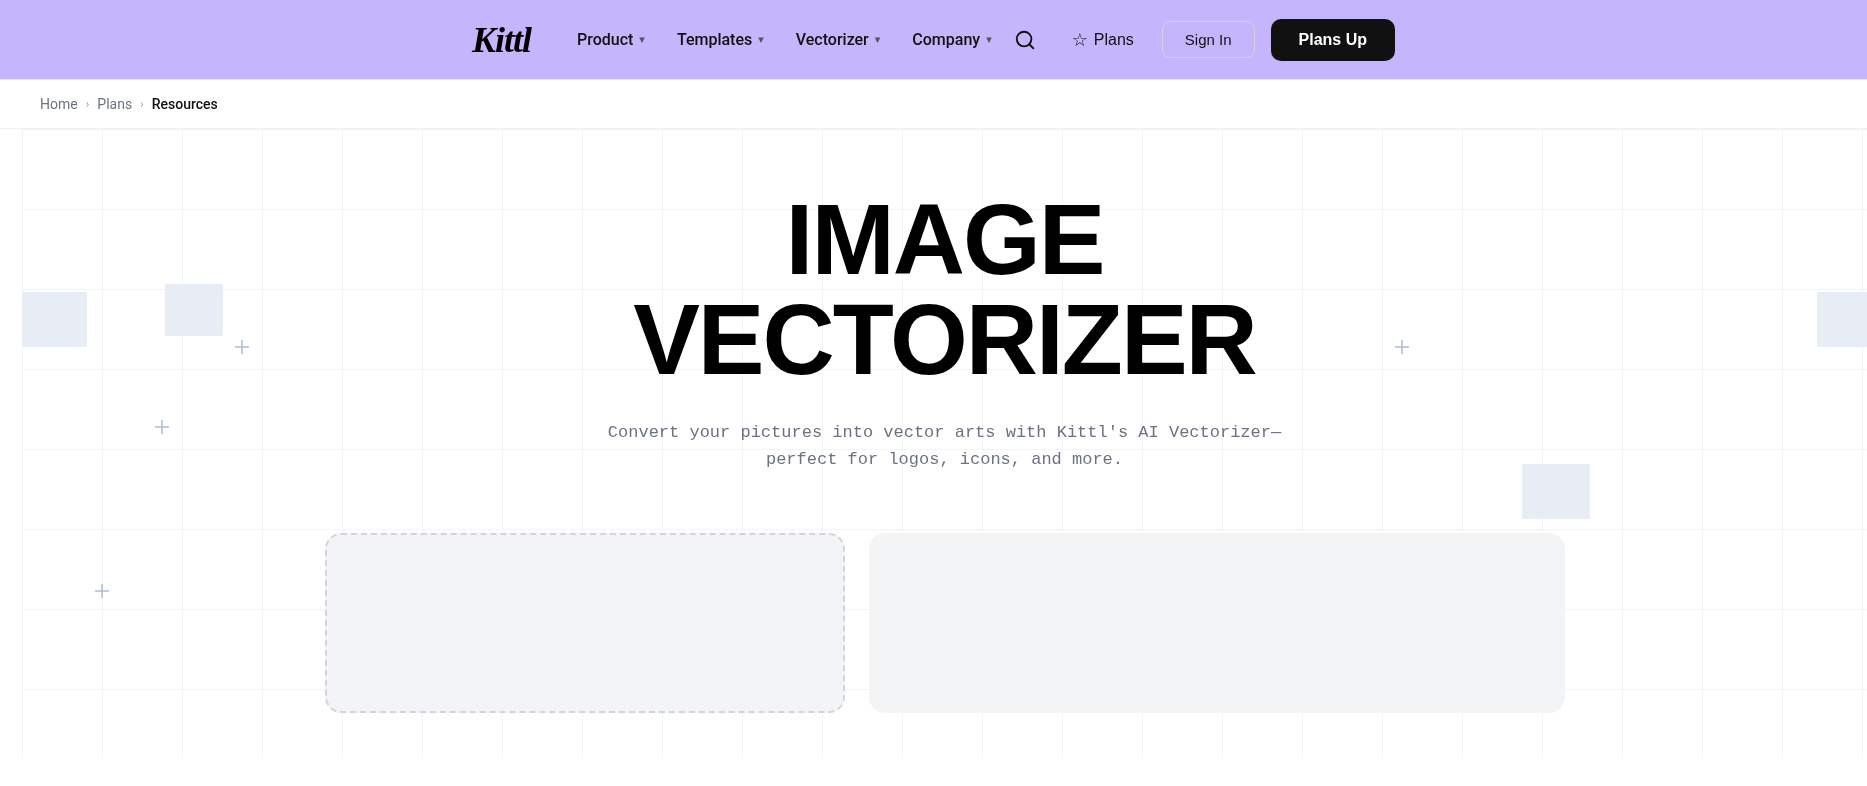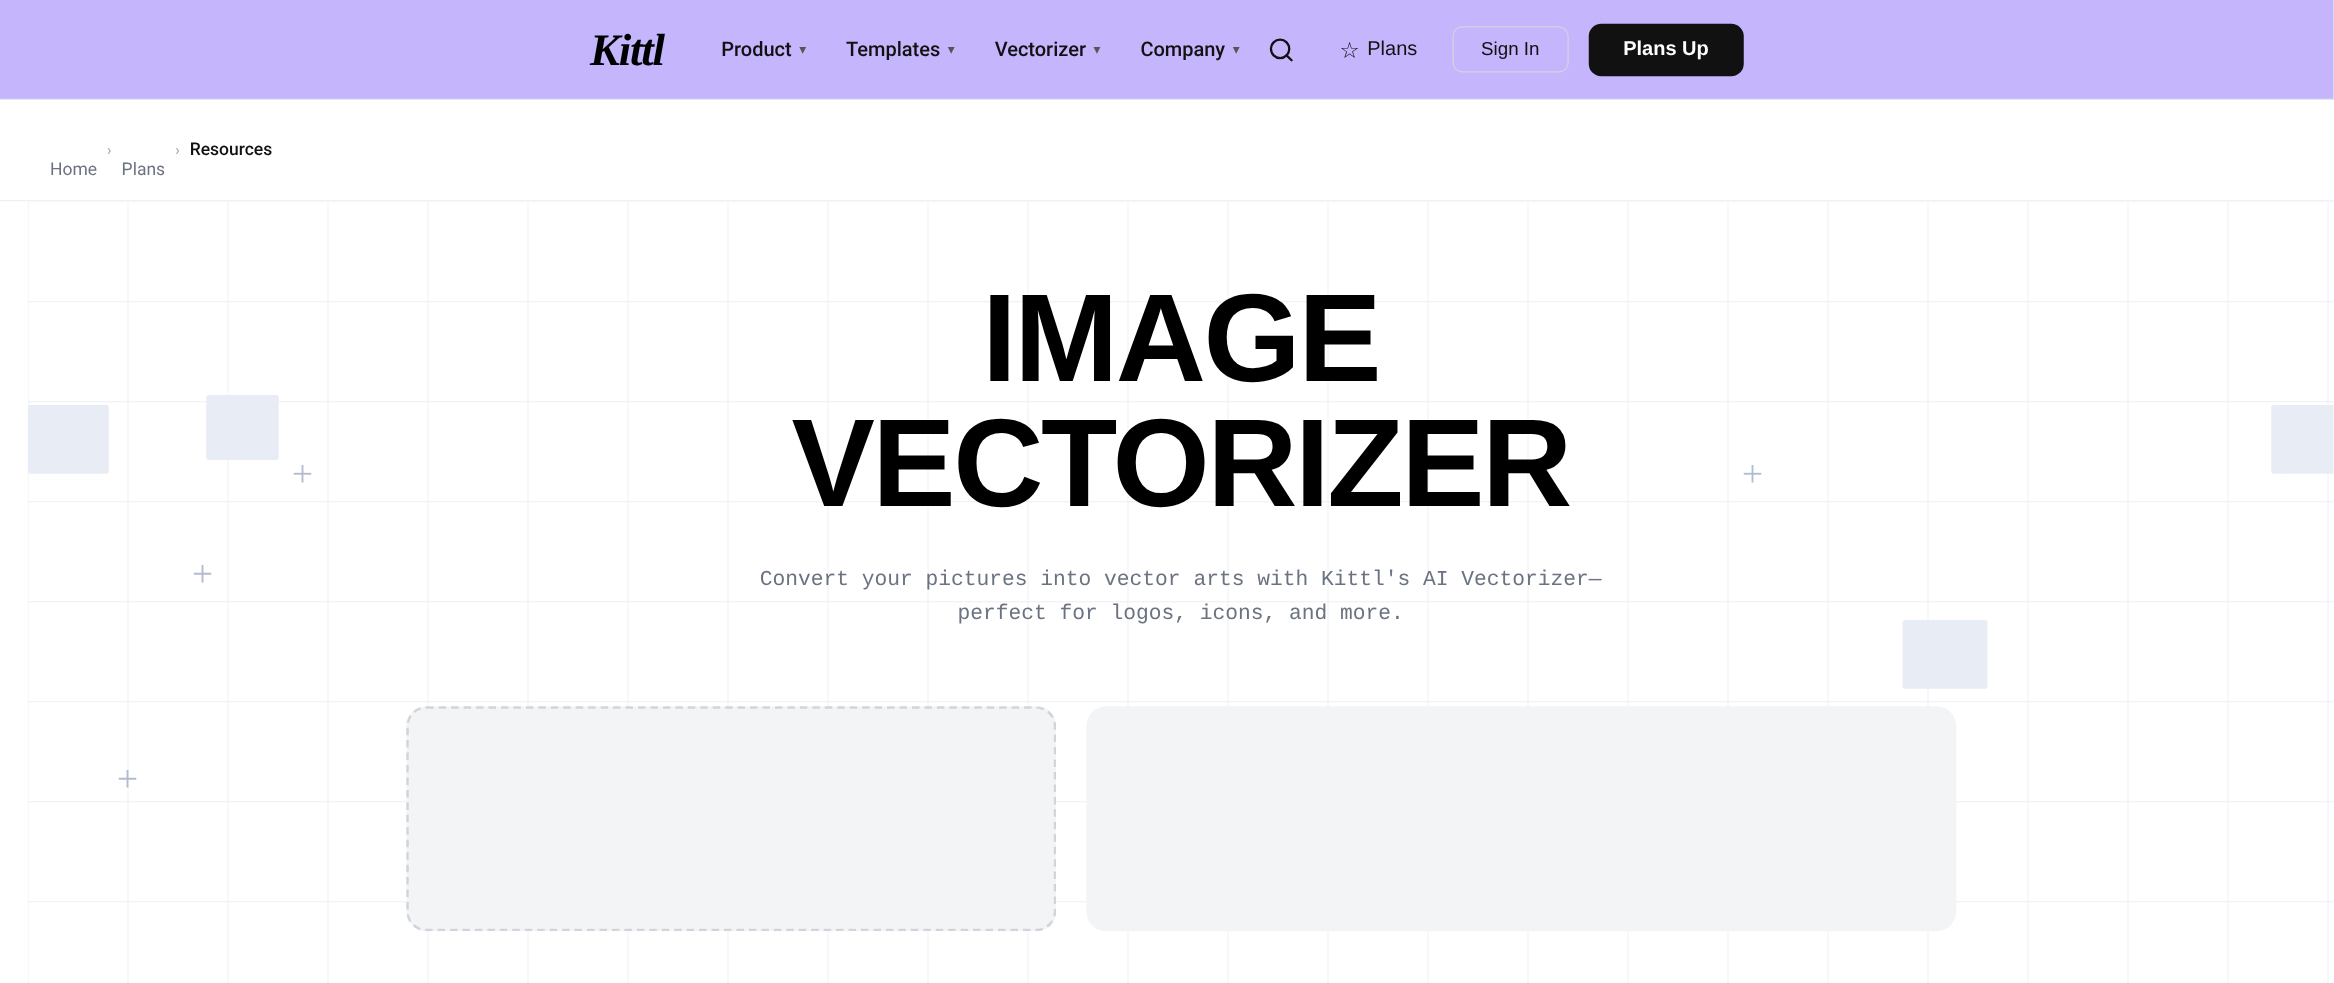--- a/index.html
+++ b/index.html
@@ -136,21 +136,20 @@
       padding: 16px 40px;
       font-size: 14px;
       color: #6b7280;
       border-bottom: 1px solid #f0f0f0;
       background: #fff;
     }
 
     .breadcrumb a {
       color: #6b7280;
       text-decoration: none;
-      margin-top: 32px;
     }
 
     .breadcrumb-separator {
       color: #9ca3af;
       font-size: 12px;
     }
 
     .breadcrumb-current {
       color: #111;
       font-weight: 500;

